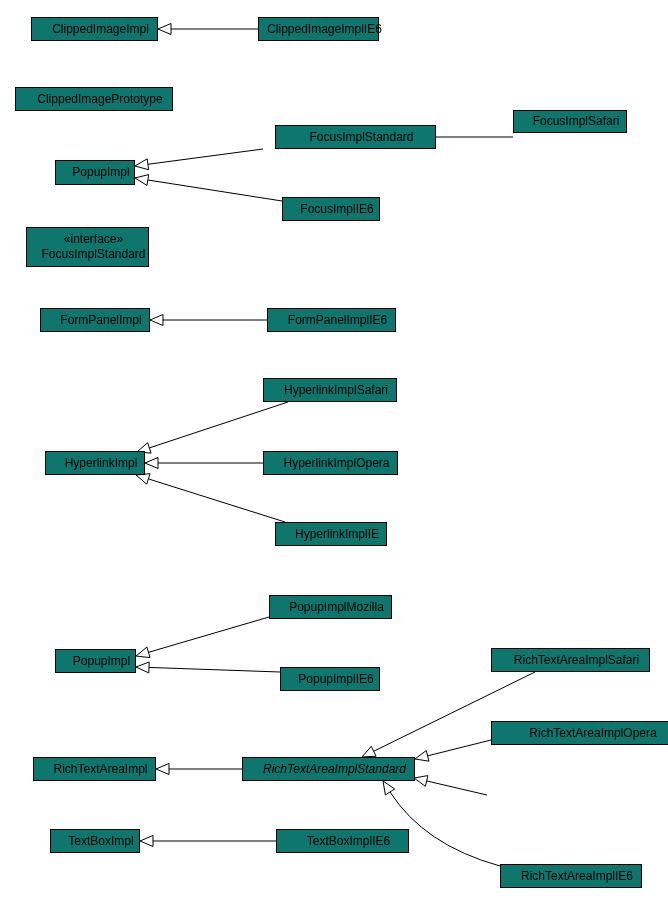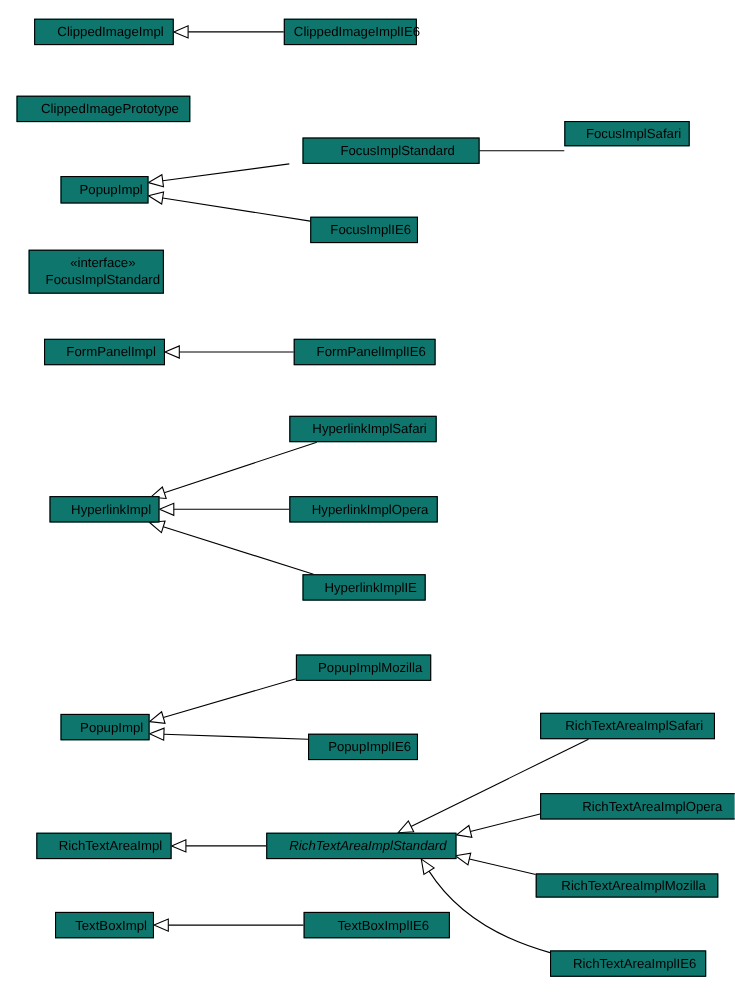--- a/index.html
+++ b/index.html
@@ -139,23 +139,20 @@
     </div>
     <div class="class-box" style="left: 491px; top: 721px; width: 192px; height: 24px; border-color: rgb(0, 0, 0); color: rgb(0, 0, 0);">
       <span class="class-label">RichTextAreaImplOpera</span>
     </div>
     <div class="class-box italic" style="left: 242px; top: 757px; width: 173px; height: 24px; border-color: rgb(0, 0, 0); color: rgb(0, 0, 0);">
       <span class="class-label">RichTextAreaImplStandard</span>
     </div>
     <div class="class-box" style="left: 33px; top: 757px; width: 123px; height: 24px; border-color: rgb(0, 0, 0); color: rgb(0, 0, 0);">
       <span class="class-label">RichTextAreaImpl</span>
     </div>
-    <div class="class-box" style="left: 487px; top: 794px; width: 166px; height: 22px; border-color: rgb(0, 0, 0); color: rgb(0, 0, 0);">
-      <span class="class-label">RichTextAreaImplMozilla</span>
-    </div>
     <div class="class-box" style="left: 50px; top: 829px; width: 90px; height: 24px; border-color: rgb(0, 0, 0); color: rgb(0, 0, 0);">
       <span class="class-label">TextBoxImpl</span>
     </div>
     <div class="class-box" style="left: 276px; top: 829px; width: 133px; height: 24px; border-color: rgb(0, 0, 0); color: rgb(0, 0, 0);">
       <span class="class-label">TextBoxImplIE6</span>
     </div>
     <div class="class-box" style="left: 500px; top: 864px; width: 142px; height: 24px; border-color: rgb(0, 0, 0); color: rgb(0, 0, 0);">
       <span class="class-label">RichTextAreaImplIE6</span>
     </div>
   </div>

